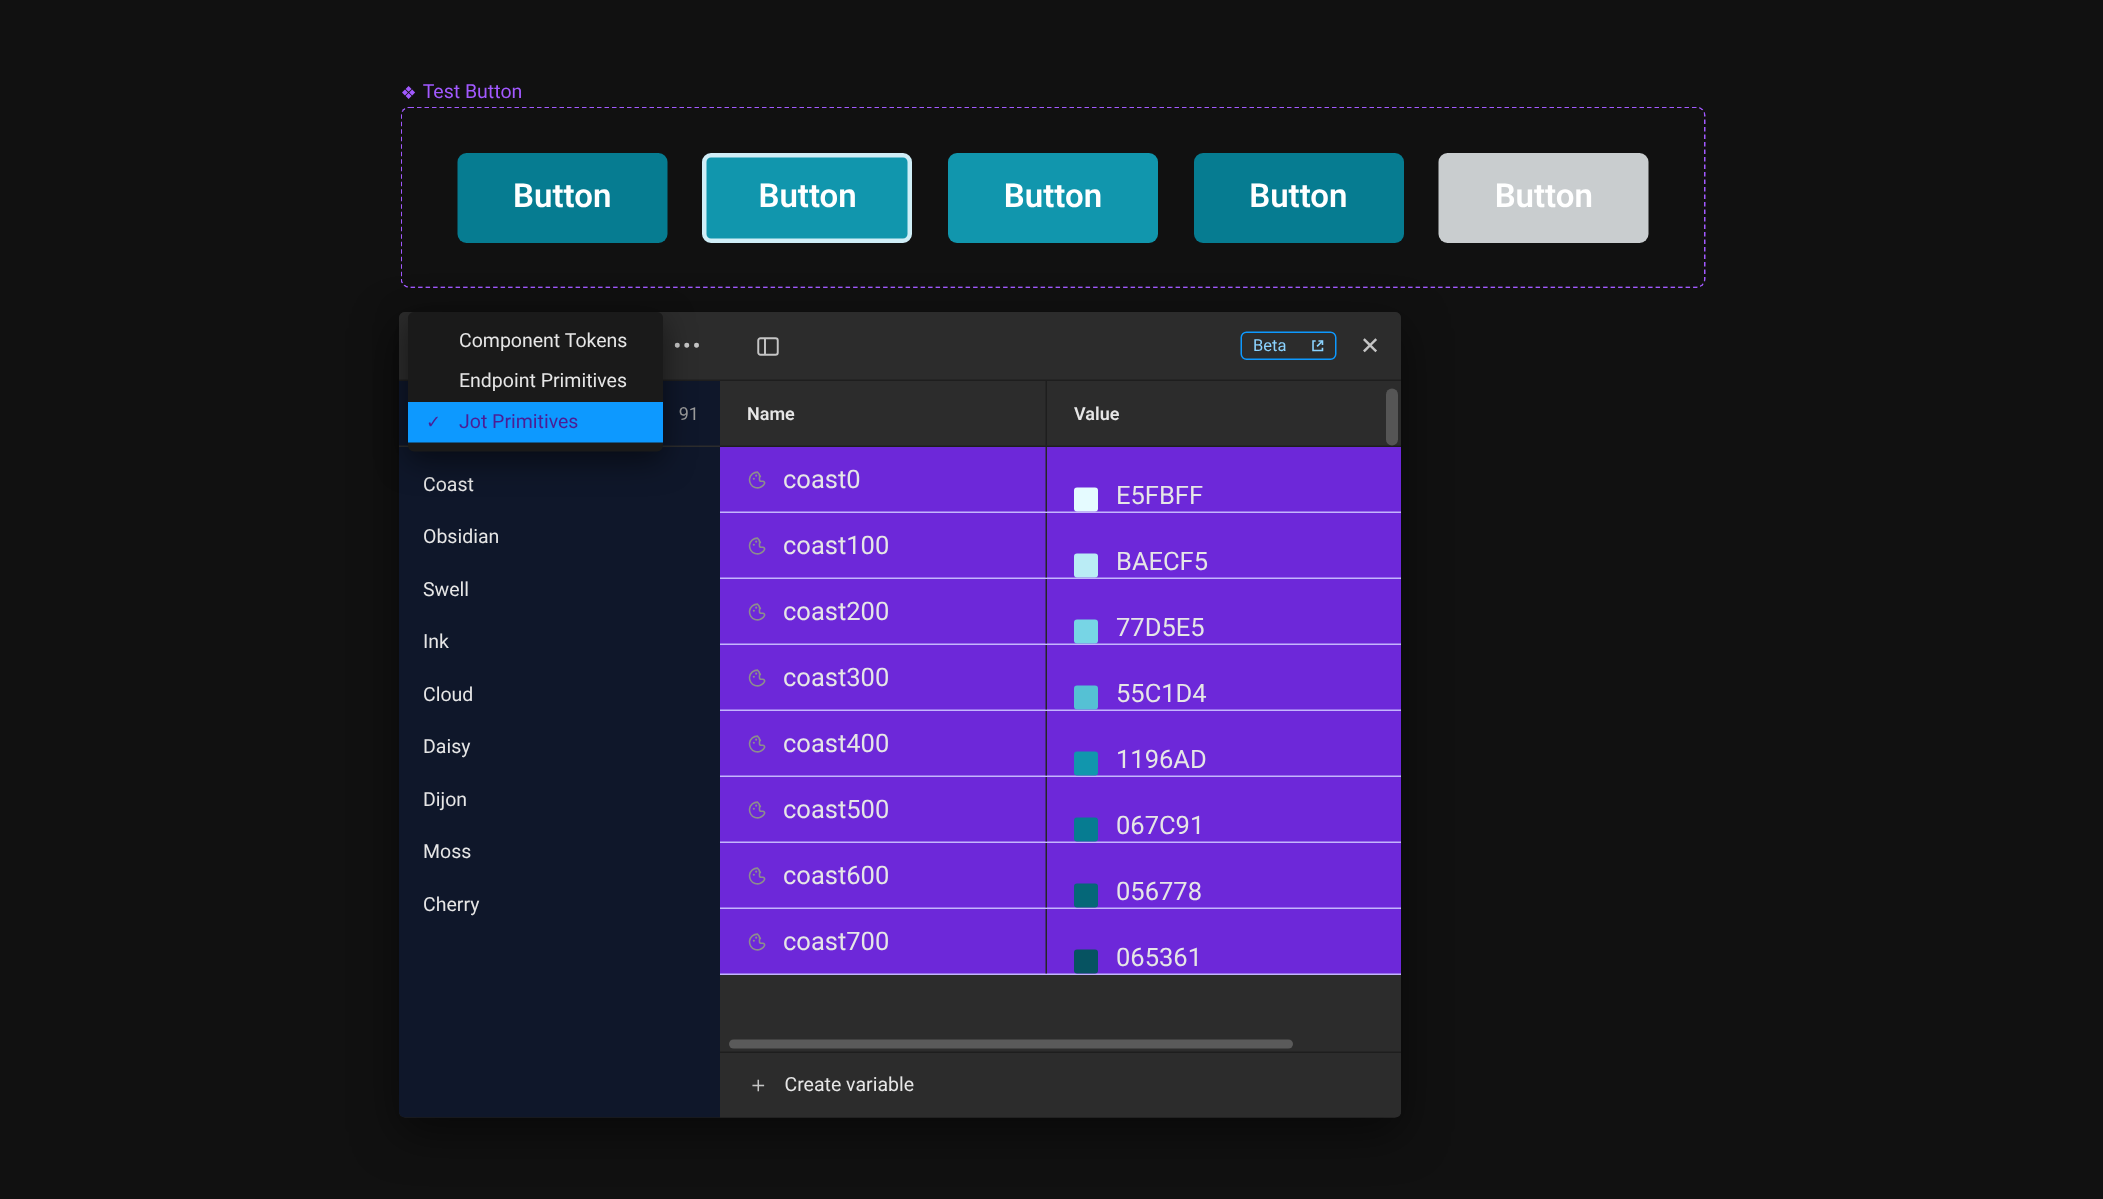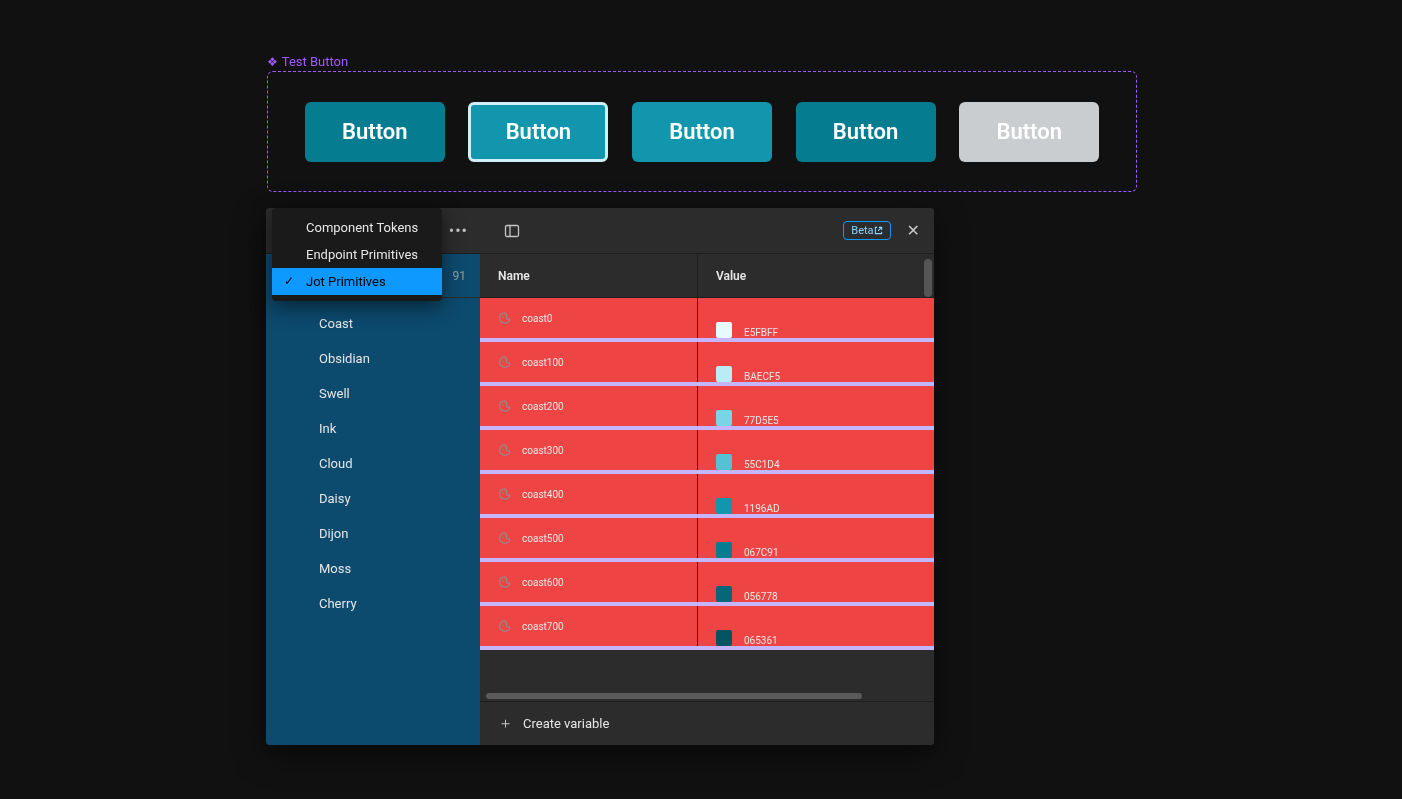--- a/index.html
+++ b/index.html
@@ -74,21 +74,21 @@
     margin-top: 46px;
   }
   .dropdown-item {
     padding: 6px 16px 6px 34px;
     color: #e6e6e6;
     position: relative;
     white-space: nowrap;
   }
   .dropdown-item.selected {
     background: #0d99ff;
-    color: #000000;
+    color: #4c1d95;
   }
   .dropdown-item.selected::before {
     content: "✓";
     position: absolute;
     left: 12px;
     font-size: 12px;
   }
 
   
   .panel {
@@ -131,42 +131,41 @@
   }
   .flex-spacer { flex: 1; }
   .beta-badge {
     border: 1px solid #0d99ff;
     color: #8bd3ff;
     font-size: 11px;
     padding: 2px 7px;
     border-radius: 4px;
     display: flex;
     align-items: center;
-    gap: 0;
+    gap: 16px;
   }
   .close-x {
     color: #c5c5c5;
     font-size: 16px;
     margin: 0 14px 0 16px;
     cursor: pointer;
   }
 
   .panel-body {
     flex: 1;
     display: flex;
     min-height: 0;
   }
 
   
   .sidebar {
     width: 214px;
-    background: #0c4a6e;
+    background: #0f172a;
     display: flex;
     flex-direction: column;
-    padding-left: 37px;
   }
   .all-vars {
     height: 44px;
     display: flex;
     align-items: center;
     justify-content: flex-end;
     padding: 0 14px;
     color: #9b9b9b;
     font-size: 12px;
     border-bottom: 1px solid #2c2c2c;
@@ -203,23 +202,23 @@
   .col-value { flex: 1; padding-left: 18px; height: 100%; display: flex; align-items: center; }
 
   .table-rows {
     flex: 1;
     overflow: hidden;
   }
   .table-row {
     height: 44px;
     display: flex;
     align-items: center;
-    background: #ef4444;
-    border-bottom: 4px solid #c4b5fd;
-    font-size: 10px;
+    background: #6d28d9;
+    border-bottom: 1px solid #c4b5fd;
+    font-size: 17px;
   }
   .row-name {
     width: 218px;
     padding-left: 18px;
     display: flex;
     align-items: center;
     gap: 10px;
     border-right: 1px solid #262626;
     height: 100%;
   }

